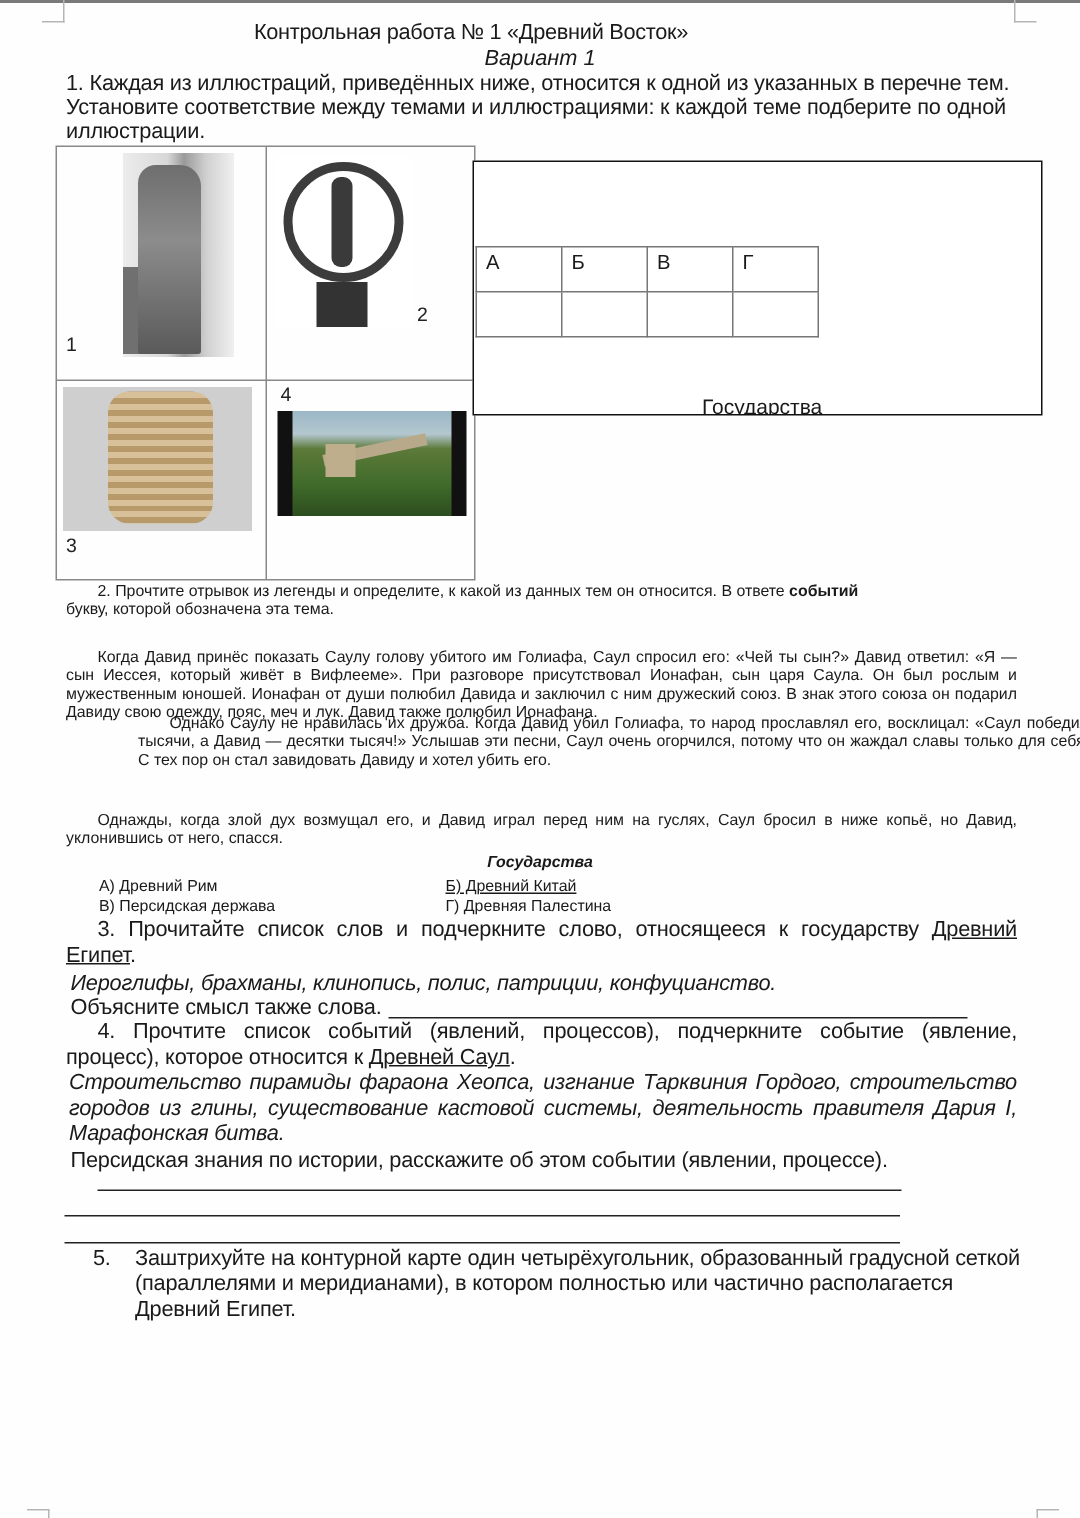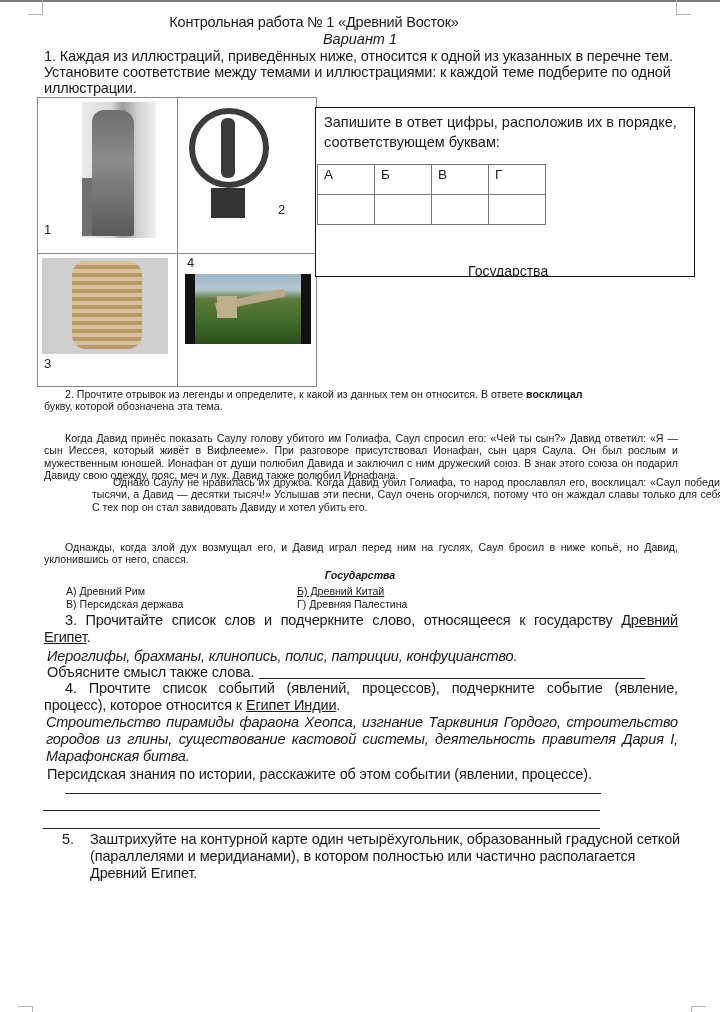--- a/index.html
+++ b/index.html
@@ -98,58 +98,57 @@
   <span class="num" style="left:149px;top:157px;">4</span>
   <div class="img4">
       <div class="scene">
         <div class="wall"></div>
         <div class="tower"></div>
       </div>
     </div>
 </div>
 
 <div class="abs answer-box">
-  <div class="answer-text">Запишите в ответ цифры, расположив их в порядке, соответствующем буквам:</div>
   <table class="answer-table">
     <tbody>
         <tr>
       <td>А</td>
       <td>Б</td>
       <td>В</td>
       <td>Г</td>
     </tr>
     <tr>
       <td></td>
       <td></td>
       <td></td>
       <td></td>
     </tr>
   </tbody>
     </table>
   <div class="clipped">Государства</div>
 </div>
 
-<div class="abs small q2 ind"><span>2. Прочтите отрывок из легенды и определите, к какой из данных тем он относится. В ответе </span><b>восклицал</b><br><span style="display:inline-block;margin-left:-21px;text-align:right;">букву, которой обозначена эта тема.</span></div>
+<div class="abs small q2 ind"><span>2. Прочтите отрывок из легенды и определите, к какой из данных тем он относится. В ответе </span><b>событий</b><br><span style="display:inline-block;margin-left:-21px;text-align:right;">букву, которой обозначена эта тема.</span></div>
 
 <div class="abs small para ind" style="top:432px;">Когда Давид принёс показать Саулу голову убитого им Голиафа, Саул спросил его: «Чей ты сын?» Давид ответил: «Я — сын Иессея, который живёт в Вифлееме». При разговоре присутствовал Ионафан, сын царя Саула. Он был рослым и мужественным юношей. Ионафан от души полюбил Давида и заключил с ним дружеский союз. В знак этого союза он подарил Давиду свою одежду, пояс, меч и лук. Давид также полюбил Ионафана.</div>
 <div class="abs small para ind" style="top:476px;margin-left:48px;">Однако Саулу не нравилась их дружба. Когда Давид убил Голиафа, то народ прославлял его, восклицал: «Саул победил тысячи, а Давид — десятки тысяч!» Услышав эти песни, Саул очень огорчился, потому что он жаждал славы только для себя. С тех пор он стал завидовать Давиду и хотел убить его.</div>
 <div class="abs small para ind" style="top:541px;">Однажды, когда злой дух возмущал его, и Давид играл перед ним на гуслях, Саул бросил в ниже копьё, но Давид, уклонившись от него, спасся.</div>
 
 <div class="abs small sub-heading">Государства</div>
 <div class="abs opt" style="left:66px;top:585px;">А) Древний Рим</div>
 <div class="abs opt" style="left:297px;top:585px;text-decoration:underline;">Б) Древний Китай</div>
 <div class="abs opt" style="left:66px;top:598px;">В) Персидская держава</div>
 <div class="abs opt" style="left:297px;top:598px;">Г) Древняя Палестина</div>
 
 <div class="abs big para ind" style="top:612px;"><span>3. Прочитайте список слов и подчеркните слово, относящееся к государству </span><span class="ul">Древний Египет</span><span>.</span></div>
 <div class="abs big it" style="left:47px;top:648px;">Иероглифы, брахманы, клинопись, полис, патриции, конфуцианство.</div>
 <div class="abs big" style="left:47px;top:664px;">Объясните смысл также слова.</div>
 <div class="line" style="left:259px;top:678px;width:386px;"></div>
 
-<div class="abs big para ind" style="top:680px;"><span>4. Прочтите список событий (явлений, процессов), подчеркните событие (явление, процесс), которое относится к </span><span class="ul">Египет Индии</span><span>.</span></div>
+<div class="abs big para ind" style="top:680px;"><span>4. Прочтите список событий (явлений, процессов), подчеркните событие (явление, процесс), которое относится к </span><span class="ul">Древней Саул</span><span>.</span></div>
 <div class="abs big para it" style="top:714px;left:46px;width:632px;">Строительство пирамиды фараона Хеопса, изгнание Тарквиния Гордого, строительство городов из глины, существование кастовой системы, деятельность правителя Дария I, Марафонская битва.</div>
 <div class="abs big" style="left:47px;top:766px;">Персидская знания по истории, расскажите об этом событии (явлении, процессе).</div>
 <div class="line" style="left:65px;top:793px;width:536px;"></div>
 <div class="line" style="left:43px;top:810px;width:557px;"></div>
 <div class="line" style="left:43px;top:828px;width:557px;"></div>
 
 <div class="abs big li5">
   <span class="n">5.</span>
   <span class="t">Заштрихуйте на контурной карте один четырёхугольник, образованный градусной сеткой (параллелями и меридианами), в котором полностью или частично располагается Древний Египет.</span>
 </div>

